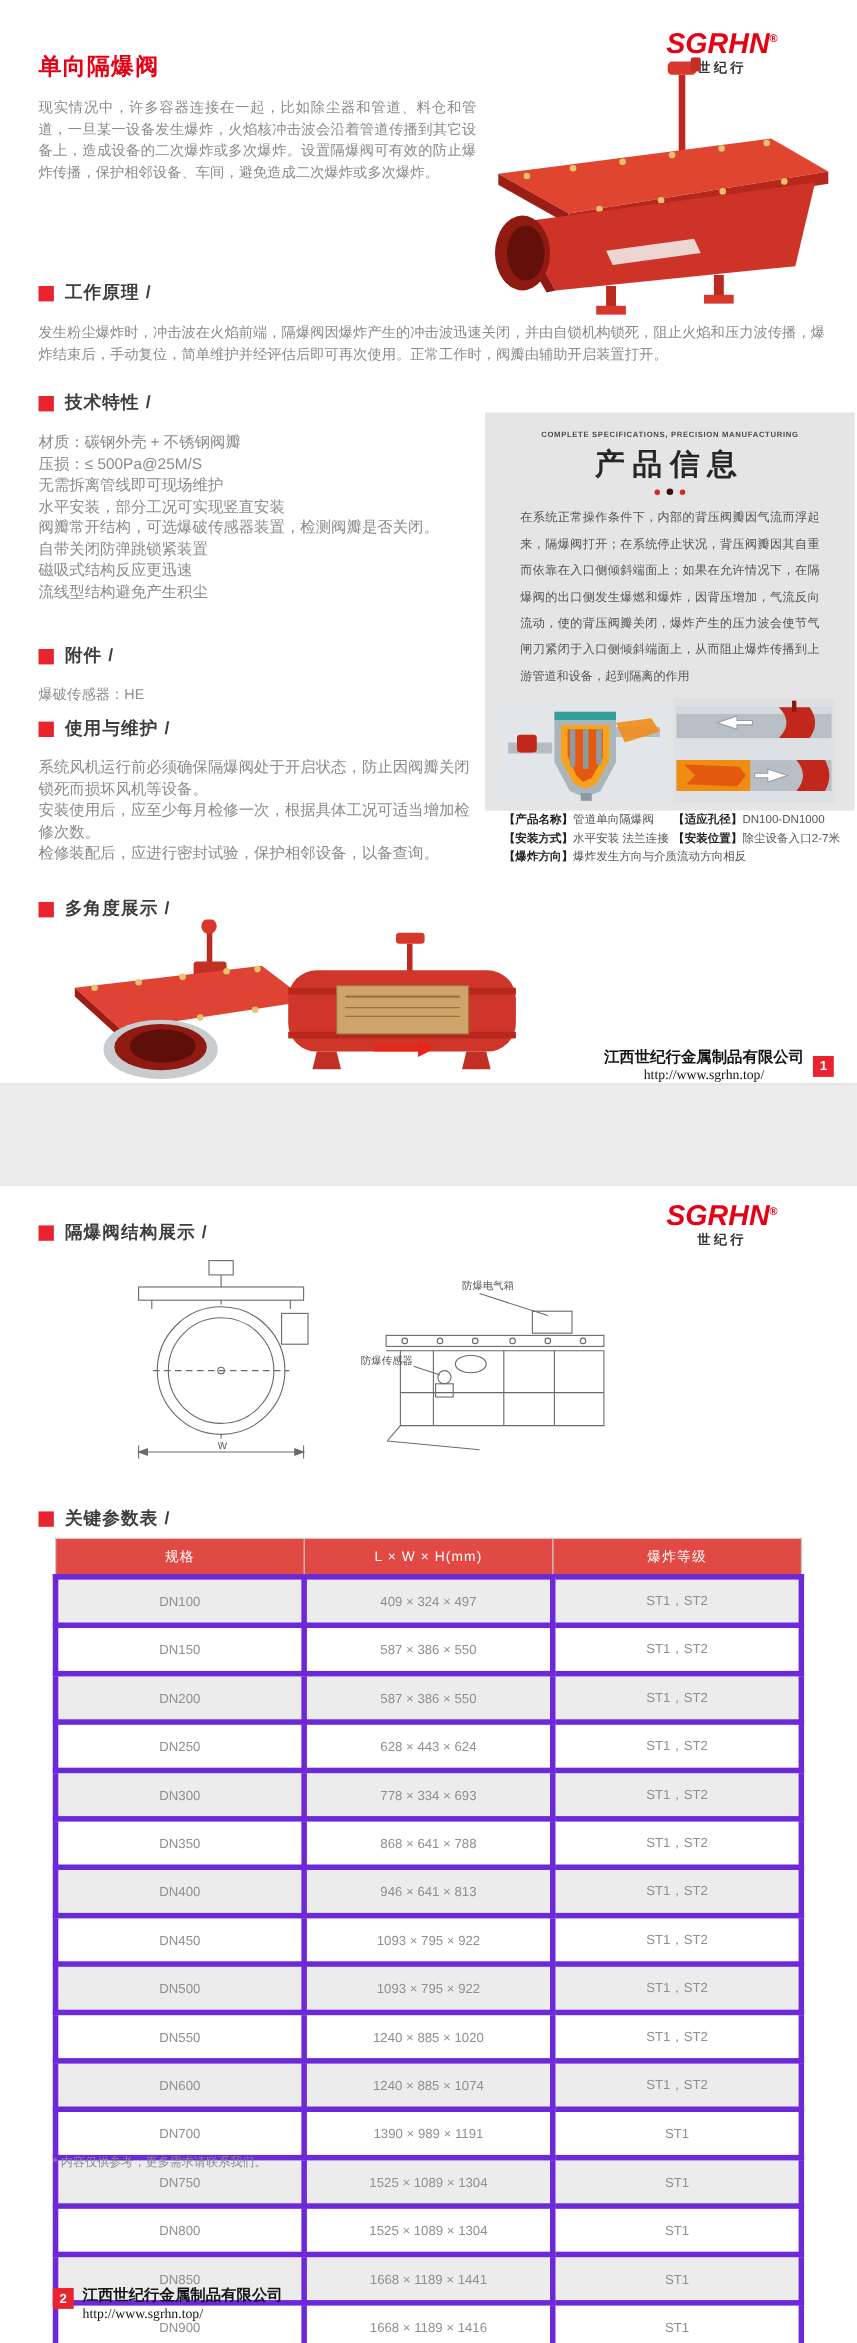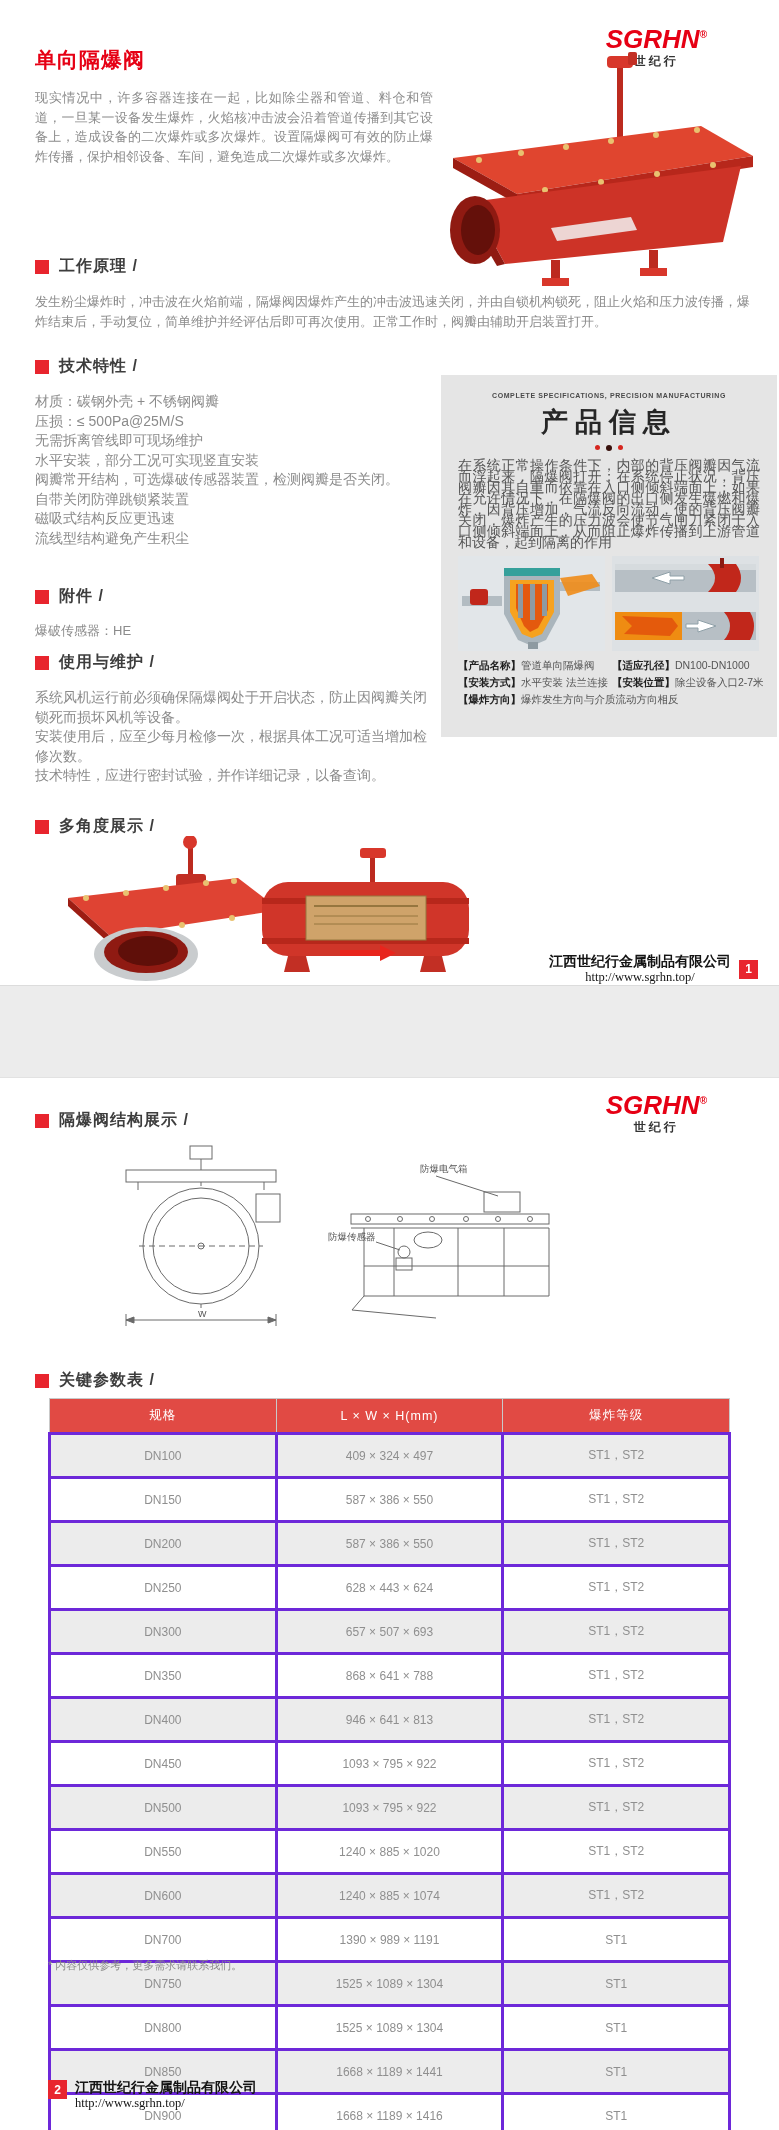--- a/index.html
+++ b/index.html
@@ -29,40 +29,40 @@
   .acc-body{position:absolute;left:35px;top:621px}
   .usage{position:absolute;left:35px;top:688px;width:398px}
   .product-photo{position:absolute;right:18px;top:52px}
 
   .info-panel{position:absolute;left:441px;top:375px;width:336px;height:362px;background:#e5e5e5}
   .ip-tagline{margin-top:17px;text-align:center;font-size:7px;letter-spacing:.6px;color:#4a4a4a;font-weight:bold}
   .ip-title{margin-top:5px;text-align:center;font-size:27px;font-weight:bold;color:#262626;letter-spacing:7px}
   .ip-dots{text-align:center;margin-top:4px;line-height:6px}
   .d{display:inline-block;width:5px;height:5px;border-radius:50%;margin:0 3px;vertical-align:middle}
   .d.r{background:#d6261f}.d.k{background:#38100c;width:6px;height:6px}
-  .ip-body{margin:9px 17px 0;font-size:14px;line-height:11px;color:#555;text-align:justify}
+  .ip-body{margin:9px 32px 0;font-size:11px;line-height:24px;color:#555;text-align:justify}
   .ip-imgs{display:flex;gap:7px;margin:8px 17px 0}
   .ip-specs{margin:8px 17px 0;display:grid;grid-template-columns:1fr 1.12fr;column-gap:4px;row-gap:3px}
   .spec{font-size:10.5px;color:#555;white-space:nowrap}
   .spec b{color:#1f1f1f;font-weight:bold}
   .spec:last-child{grid-column:1 / -1}
 
   .gallery-left{position:absolute;left:42px;top:836px}
   .gallery-right{position:absolute;left:248px;top:846px}
 
   .footer1{position:absolute;top:954px;right:21px;display:flex;align-items:center;gap:8px}
   .footer-txt{text-align:center;font-family:"Liberation Serif","DejaVu Serif",serif;line-height:1.15}
   .footer-co{font-size:14px;font-weight:bold;color:#141414}
   .footer-url{font-size:12.5px;font-weight:normal;color:#141414}
   .badge{width:19px;height:19px;background:#e8252e;color:#fff;font-weight:bold;font-size:12px;display:flex;align-items:center;justify-content:center}
 
   .drawing{position:absolute}
   .params{position:absolute;left:48px;top:320px;width:683px;border-collapse:collapse;table-layout:fixed}
   .params th{background:#e14a44;color:#fff;font-size:12.5px;font-weight:normal;height:35px;border:1px solid #c9c9c9;letter-spacing:1px}
-  .params td{height:44px;text-align:center;font-size:12px;color:#8f8f8f;border:3px solid #6d28d9}
+  .params td{height:44px;text-align:center;font-size:12px;color:#8f8f8f;border:5px solid #6d28d9}
   .params tbody tr:nth-child(odd){background:#ececec}
   .params tbody tr:nth-child(even){background:#fff}
   .note{position:absolute;left:48px;top:880px;font-size:11px;color:#8b8b8b}
   .footer2{position:absolute;left:48px;top:1002px;display:flex;align-items:flex-start;gap:8px}
   .footer2 .footer-txt{text-align:left}
 </style>
 </head>
 <body>
 
 <div class="page page1">
@@ -186,21 +186,21 @@
   <p class="acc-body gray-text">爆破传感器：HE</p>
 
   <div class="sec" style="left:35px;top:652px">
     <span class="bullet"></span>
     <span class="sec-t">使用与维护 /</span>
   </div>
   <div class="usage">
 
   <p>系统风机运行前必须确保隔爆阀处于开启状态，防止因阀瓣关闭锁死而损坏风机等设备。</p>
       <p>安装使用后，应至少每月检修一次，根据具体工况可适当增加检修次数。</p>
-      <p>技术特性，应进行密封试验，并作详细记录，以备查询。</p>
+      <p>检修装配后，应进行密封试验，保护相邻设备，以备查询。</p>
     </div>
 
   <div class="sec" style="left:35px;top:816px">
     <span class="bullet"></span>
     <span class="sec-t">多角度展示 /</span>
   </div>
 
   <svg class="gallery-left" width="250" height="148" viewBox="0 0 250 148">
     <rect x="146" y="4" width="5" height="38" fill="#bc2a1f"></rect>
     <circle cx="148" cy="6" r="7" fill="#d8372b"></circle>
@@ -340,21 +340,21 @@
         <td>587 × 386 × 550</td>
         <td>ST1，ST2</td>
       </tr>
         <tr>
         <td>DN250</td>
         <td>628 × 443 × 624</td>
         <td>ST1，ST2</td>
       </tr>
         <tr>
         <td>DN300</td>
-        <td>657 × 507 × 693</td>
+        <td>778 × 334 × 693</td>
         <td>ST1，ST2</td>
       </tr>
         <tr>
         <td>DN350</td>
         <td>868 × 641 × 788</td>
         <td>ST1，ST2</td>
       </tr>
         <tr>
         <td>DN400</td>
         <td>946 × 641 × 813</td>

